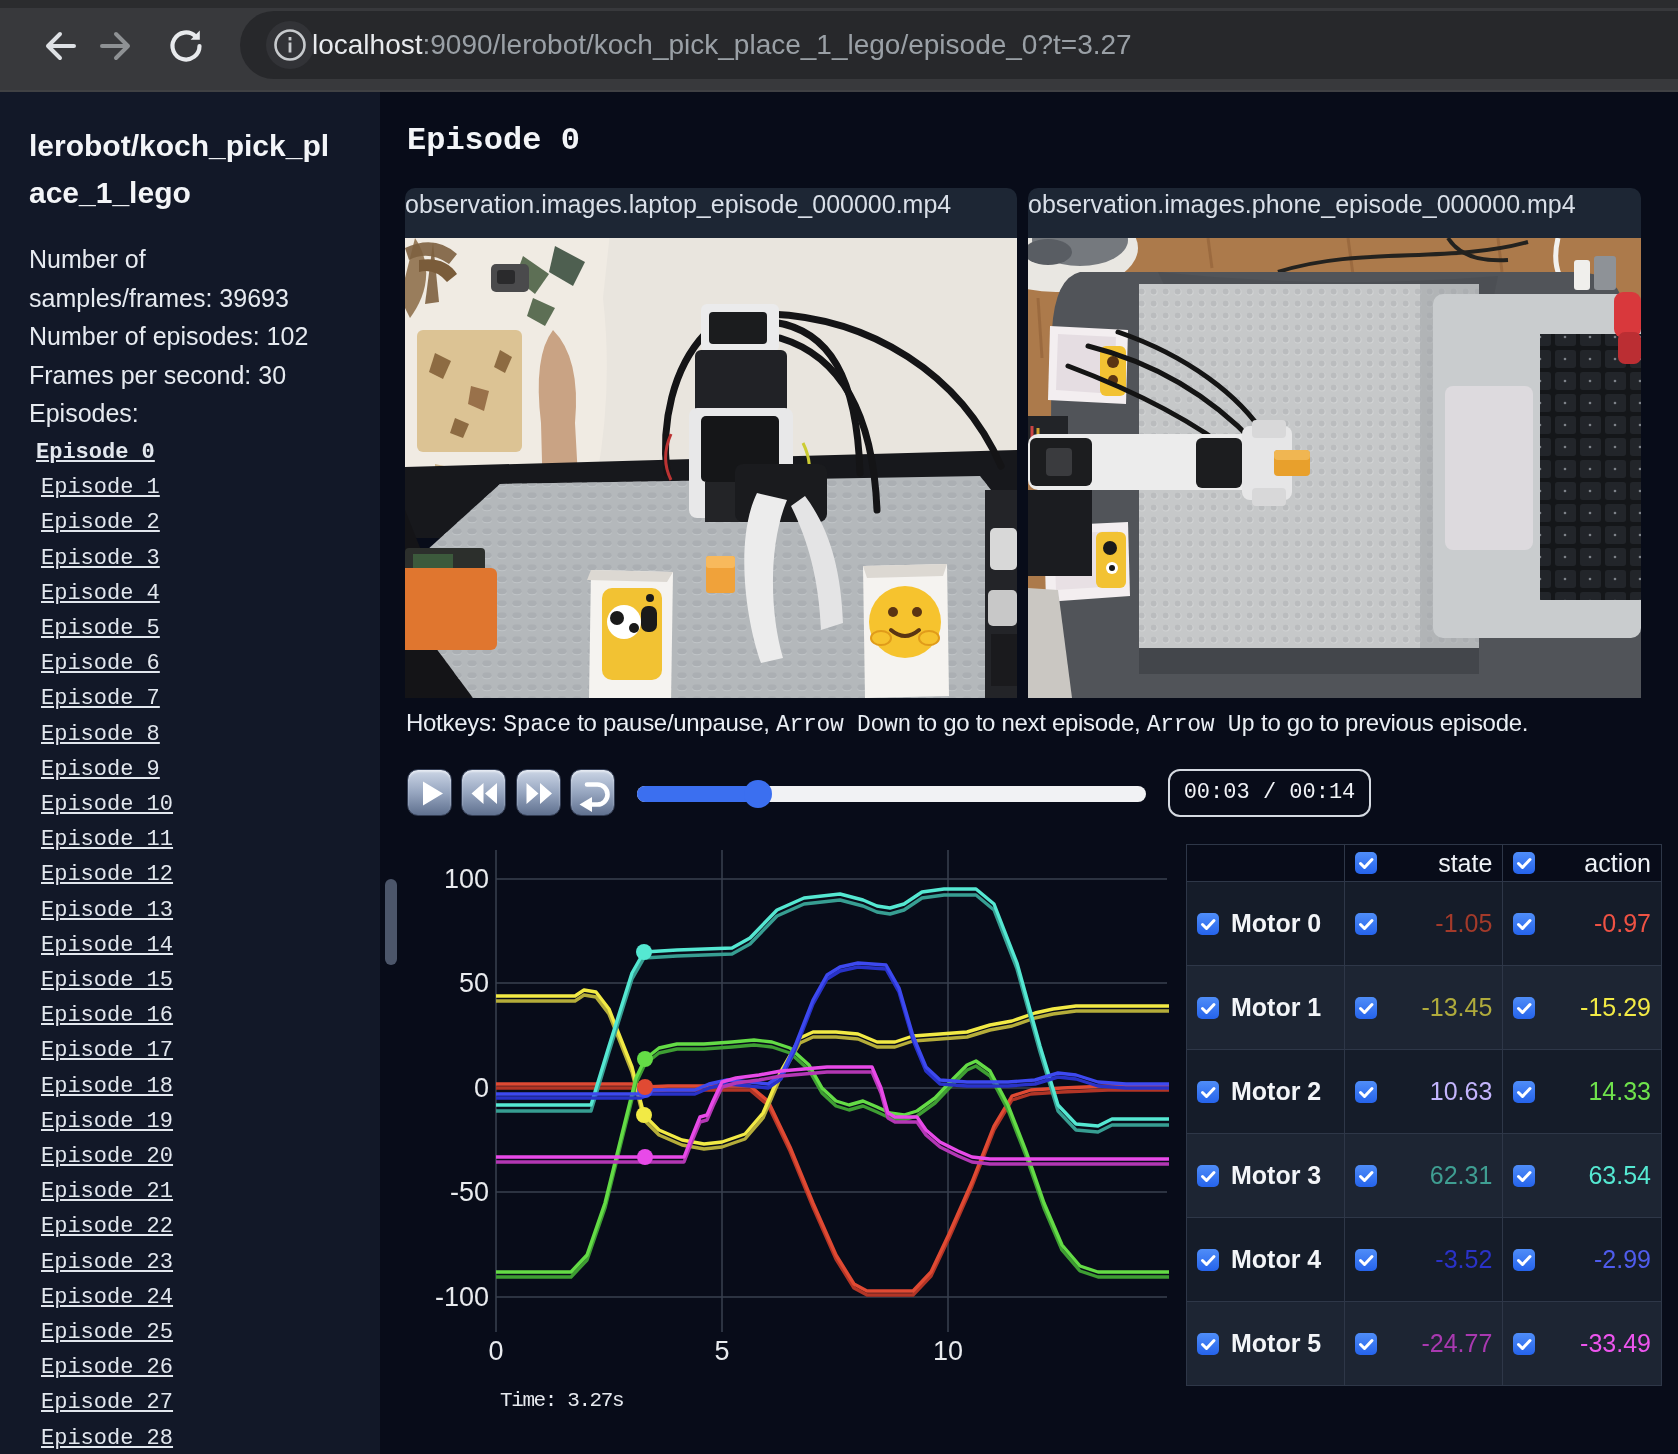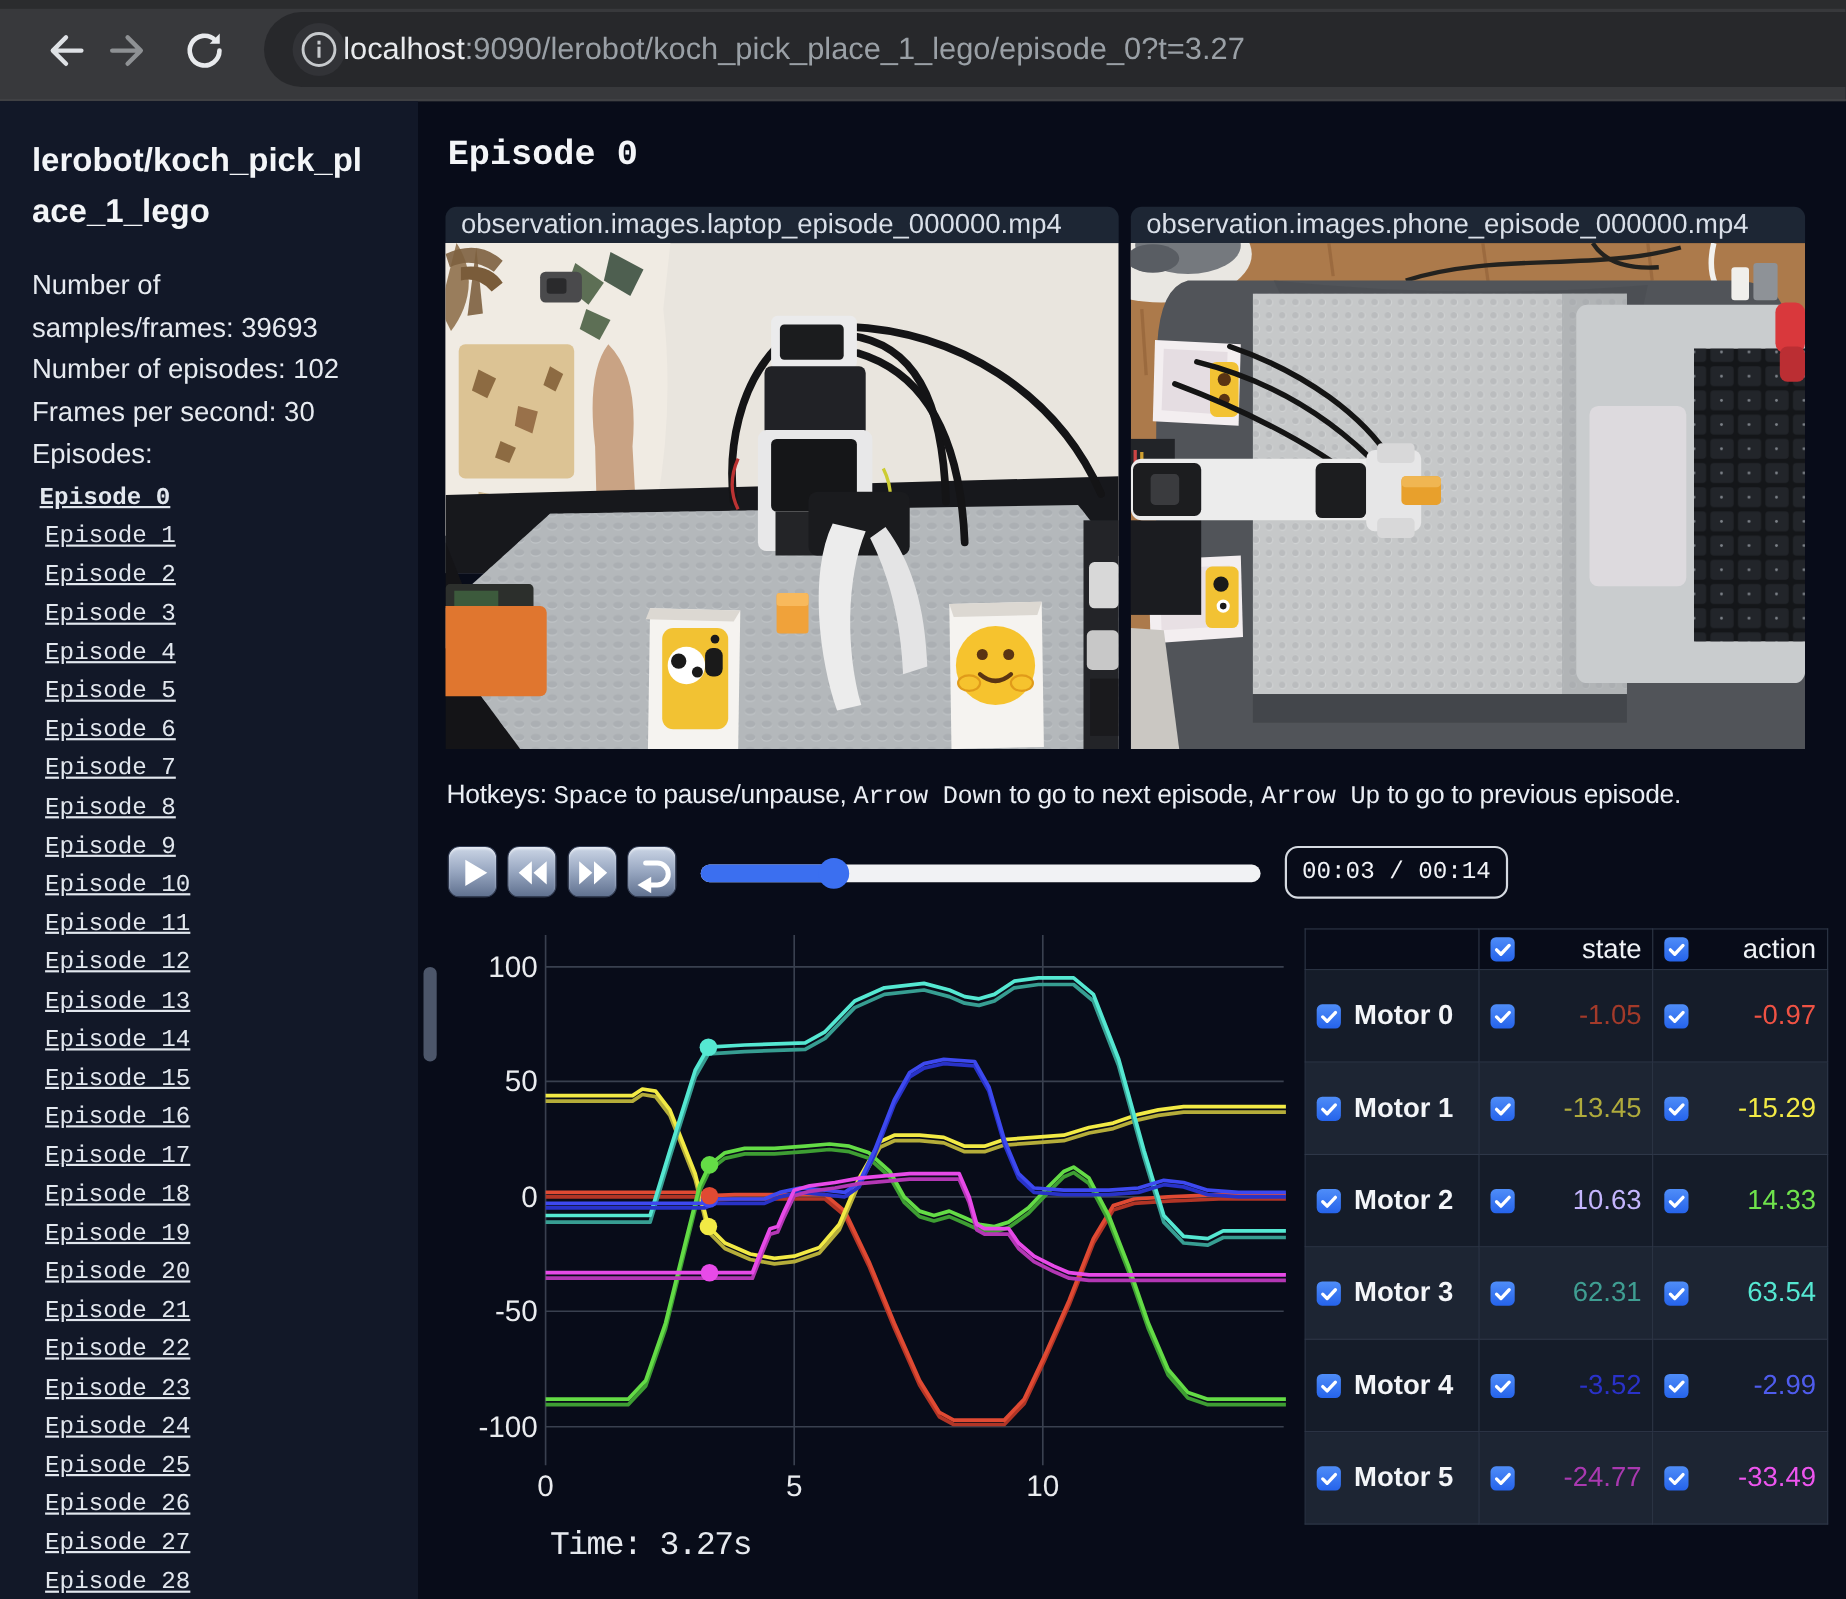--- a/index.html
+++ b/index.html
@@ -23,21 +23,21 @@
 #sidebar .meta { margin:24px 28px 0 29px; font-size:25px; line-height:38.6px; color:#e6eaf0; }
 #sidebar ul { list-style:none; margin-top:2px; }
 #sidebar li { font-family:"Liberation Mono", monospace; font-size:22px; line-height:35.2px; margin-left:41px; }
 #sidebar li.cur { margin-left:36px; font-weight:700; }
 #sidebar li a { color:#e2e7ee; text-decoration:underline; }
 #scrollthumb { position:absolute; left:385px; top:879px; width:12px; height:86px; border-radius:6px; background:#4c566a; }
 
 
 #h2ep { position:absolute; left:407px; top:122px; font-size:32px; font-weight:700; color:#f3f5f8; }
 .vidcard { position:absolute; top:188px; }
-.vidtitle { height:33px; background:#1d2634; border-radius:10px 10px 0 0; color:#d9dfe8; font-size:25px; line-height:33px; padding-left:14px; white-space:nowrap; overflow:hidden; }
+.vidtitle { height:50px; background:#1d2634; border-radius:10px 10px 0 0; color:#d9dfe8; font-size:25px; line-height:33px; white-space:nowrap; overflow:hidden; }
 #hotkeys { position:absolute; left:406px; top:709px; font-size:24px; letter-spacing:-0.3px; color:#eaeef4; }
 #hotkeys .mono { font-size:23px; }
 
 
 .ctlbtn { position:absolute; top:769px; width:45px; height:47px; border-radius:11px;
   background:linear-gradient(180deg,#ccd6e6 0%,#97a6c0 50%,#60718f 100%);
   border:1px solid #333d53; box-shadow:inset 0 2px 2px rgba(255,255,255,.5); }
 .ctlbtn svg { position:absolute; left:0; top:0; }
 #slider-track { position:absolute; left:637px; top:786px; width:509px; height:16px; border-radius:8px; background:#f1f2f4; }
 #slider-fill { position:absolute; left:637px; top:786px; width:121px; height:16px; border-radius:8px 0 0 8px; background:#3b6ff0; }
@@ -621,15 +621,15 @@
                   <path d="M5.5 11.5l4 4 7.5-8" stroke="#fff" stroke-width="3" fill="none" stroke-linecap="round" stroke-linejoin="round"></path>
                 </svg>
               </span>
               <span class="vnum" style="color:#ed55ee">-33.49</span>
             </div>
           </td>
     </tr>
   </tbody>
 </table>
 
-<div class="abs mono" style="left:500px;top:1389px;font-size:30px;letter-spacing:-1.4px;color:#e6e9ee;">Time: 3.27s</div>
+<div class="abs mono" style="left:500px;top:1389px;font-size:21px;letter-spacing:-1.4px;color:#e6e9ee;">Time: 3.27s</div>
 
 </div>
 
 </body></html>

